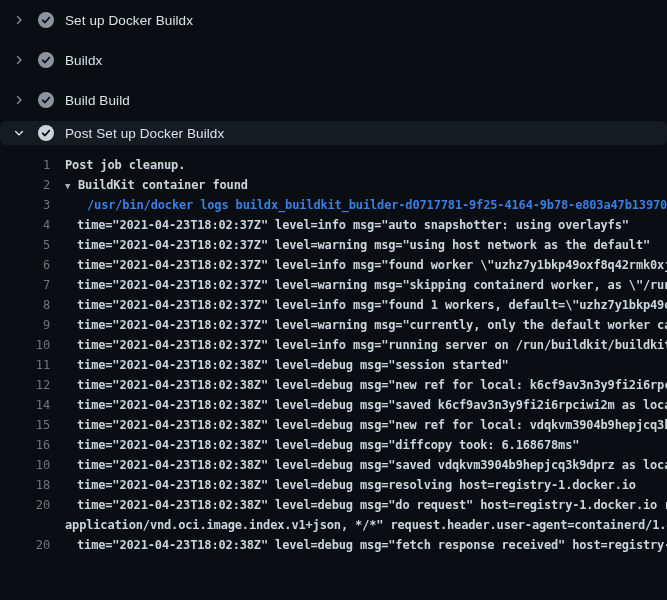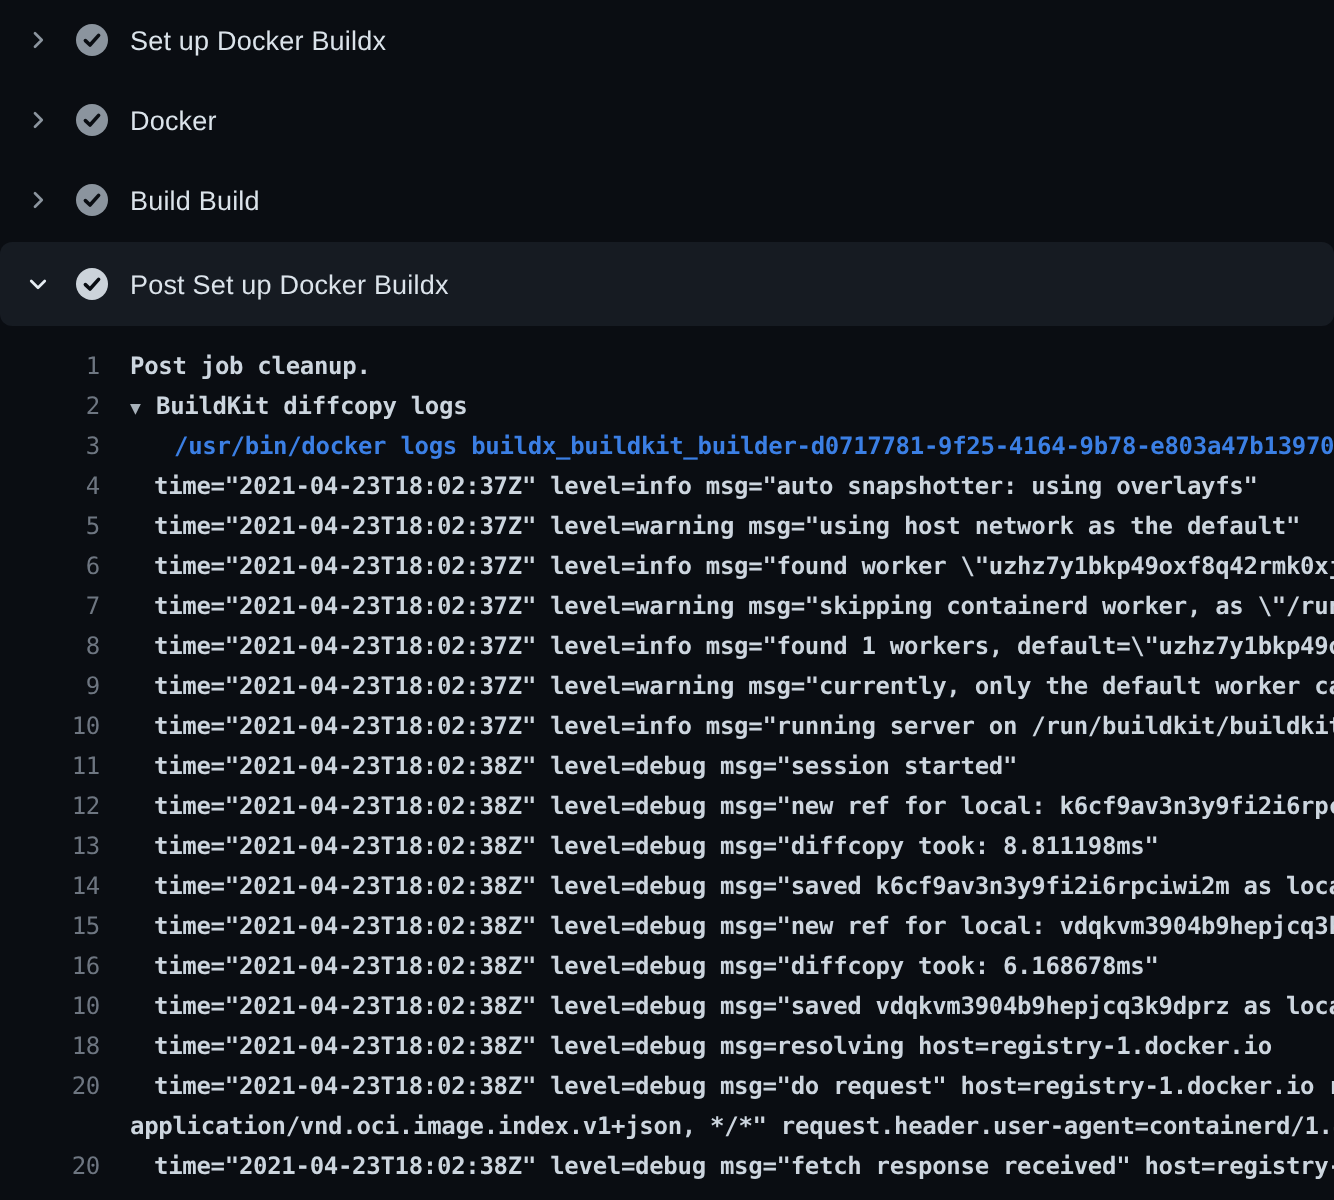--- a/index.html
+++ b/index.html
@@ -11,21 +11,21 @@
   .app { width: 667px; height: 600px; overflow: hidden; position: relative; }
 
   
   .steps { width: 100%; }
   .step {
     height: 40px; display: flex; align-items: center;
     padding-left: 13px; box-sizing: border-box; cursor: pointer;
   }
   .step.expanded {
     background: var(--section-header-bg, #161b22);
-    border-radius: 6px; height: 42px; margin: 1px 0;
+    border-radius: 6px; height: 24px; margin: 1px 0;
   }
   .chev { width: 12px; height: 12px; display: flex; align-items: center; justify-content: center; color: var(--chevron-collapsed, #8b949e); flex: 0 0 12px; }
   .step.expanded .chev { color: var(--chevron-expanded, #e6edf3); }
   .check { margin-left: 13px; width: 16px; height: 16px; flex: 0 0 16px; color: var(--check-circle-collapsed, #8b949e); }
   .step.expanded .check { color: var(--check-circle-expanded, #ccd3da); }
   .step-label {
     margin-left: 11px; font-size: 13.5px; color: var(--step-label, #dbe3ea);
     letter-spacing: 0.1px;
     text-align: right;
   }
@@ -81,21 +81,21 @@
         <svg width="12" height="12" viewBox="0 0 16 16">
             <path d="M6 3.5 L10.5 8 L6 12.5" stroke="currentColor" stroke-width="1.8" fill="none" stroke-linecap="round" stroke-linejoin="round"></path>
           </svg>
       </span>
       <span class="check">
         <svg width="16" height="16" viewBox="0 0 16 16">
             <circle cx="8" cy="8" r="8" fill="currentColor"></circle>
             <path d="M4.7 8.3 L7 10.5 L11.3 5.7" stroke="#0a0d12" stroke-width="1.8" fill="none" stroke-linecap="round" stroke-linejoin="round"></path>
           </svg>
       </span>
-      <span class="step-label">Docker</span>
+      <span class="step-label">Buildx</span>
     </div>
 
     <div class="step">
       <span class="chev">
         <svg width="12" height="12" viewBox="0 0 16 16">
             <path d="M6 3.5 L10.5 8 L6 12.5" stroke="currentColor" stroke-width="1.8" fill="none" stroke-linecap="round" stroke-linejoin="round"></path>
           </svg>
       </span>
       <span class="check">
         <svg width="16" height="16" viewBox="0 0 16 16">
@@ -118,32 +118,31 @@
             <path d="M4.7 8.3 L7 10.5 L11.3 5.7" stroke="#0a0d12" stroke-width="1.8" fill="none" stroke-linecap="round" stroke-linejoin="round"></path>
           </svg>
       </span>
       <span class="step-label">Post Set up Docker Buildx</span>
     </div>
 
   </div>
 
   <div class="log">
       <div class="lrow" data-kind="base"><span class="lnum">1</span><span class="ltxt">Post job cleanup.</span></div>
-      <div class="lrow" data-kind="group"><span class="lnum">2</span><span class="ltxt"><span class="tri">▼</span><span>BuildKit diffcopy logs</span></span></div>
+      <div class="lrow" data-kind="group"><span class="lnum">2</span><span class="ltxt"><span class="tri">▼</span><span>BuildKit container found</span></span></div>
       <div class="lrow" data-kind="cmd"><span class="lnum">3</span><span class="ltxt">/usr/bin/docker logs buildx_buildkit_builder-d0717781-9f25-4164-9b78-e803a47b13970</span></div>
       <div class="lrow" data-kind="inner"><span class="lnum">4</span><span class="ltxt">time="2021-04-23T18:02:37Z" level=info msg="auto snapshotter: using overlayfs"</span></div>
       <div class="lrow" data-kind="inner"><span class="lnum">5</span><span class="ltxt">time="2021-04-23T18:02:37Z" level=warning msg="using host network as the default"</span></div>
       <div class="lrow" data-kind="inner"><span class="lnum">6</span><span class="ltxt">time="2021-04-23T18:02:37Z" level=info msg="found worker \"uzhz7y1bkp49oxf8q42rmk0xj</span></div>
       <div class="lrow" data-kind="inner"><span class="lnum">7</span><span class="ltxt">time="2021-04-23T18:02:37Z" level=warning msg="skipping containerd worker, as \"/run</span></div>
       <div class="lrow" data-kind="inner"><span class="lnum">8</span><span class="ltxt">time="2021-04-23T18:02:37Z" level=info msg="found 1 workers, default=\"uzhz7y1bkp49o</span></div>
       <div class="lrow" data-kind="inner"><span class="lnum">9</span><span class="ltxt">time="2021-04-23T18:02:37Z" level=warning msg="currently, only the default worker can</span></div>
       <div class="lrow" data-kind="inner"><span class="lnum">10</span><span class="ltxt">time="2021-04-23T18:02:37Z" level=info msg="running server on /run/buildkit/buildkitd</span></div>
       <div class="lrow" data-kind="inner"><span class="lnum">11</span><span class="ltxt">time="2021-04-23T18:02:38Z" level=debug msg="session started"</span></div>
       <div class="lrow" data-kind="inner"><span class="lnum">12</span><span class="ltxt">time="2021-04-23T18:02:38Z" level=debug msg="new ref for local: k6cf9av3n3y9fi2i6rpc</span></div>
-      <div class="lrow" data-kind="inner"><span class="lnum">13</span><span class="ltxt">time="2021-04-23T18:02:38Z" level=debug msg="diffcopy took: 8.811198ms"</span></div>
       <div class="lrow" data-kind="inner"><span class="lnum">14</span><span class="ltxt">time="2021-04-23T18:02:38Z" level=debug msg="saved k6cf9av3n3y9fi2i6rpciwi2m as local"</span></div>
       <div class="lrow" data-kind="inner"><span class="lnum">15</span><span class="ltxt">time="2021-04-23T18:02:38Z" level=debug msg="new ref for local: vdqkvm3904b9hepjcq3k9</span></div>
       <div class="lrow" data-kind="inner"><span class="lnum">16</span><span class="ltxt">time="2021-04-23T18:02:38Z" level=debug msg="diffcopy took: 6.168678ms"</span></div>
       <div class="lrow" data-kind="inner"><span class="lnum">10</span><span class="ltxt">time="2021-04-23T18:02:38Z" level=debug msg="saved vdqkvm3904b9hepjcq3k9dprz as local"</span></div>
       <div class="lrow" data-kind="inner"><span class="lnum">18</span><span class="ltxt">time="2021-04-23T18:02:38Z" level=debug msg=resolving host=registry-1.docker.io</span></div>
       <div class="lrow" data-kind="inner"><span class="lnum">20</span><span class="ltxt">time="2021-04-23T18:02:38Z" level=debug msg="do request" host=registry-1.docker.io re</span></div>
       <div class="lrow" data-kind="cont"><span class="lnum"></span><span class="ltxt">application/vnd.oci.image.index.v1+json, */*" request.header.user-agent=containerd/1.4</span></div>
       <div class="lrow" data-kind="inner"><span class="lnum">20</span><span class="ltxt">time="2021-04-23T18:02:38Z" level=debug msg="fetch response received" host=registry-1</span></div>
     </div>
 

